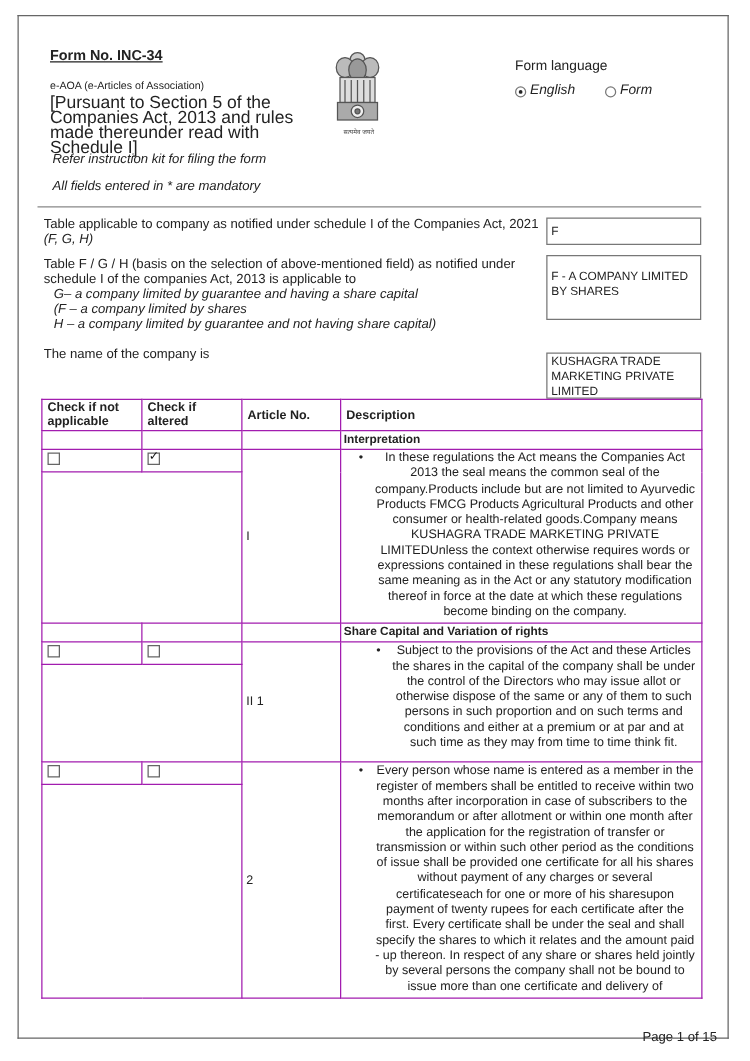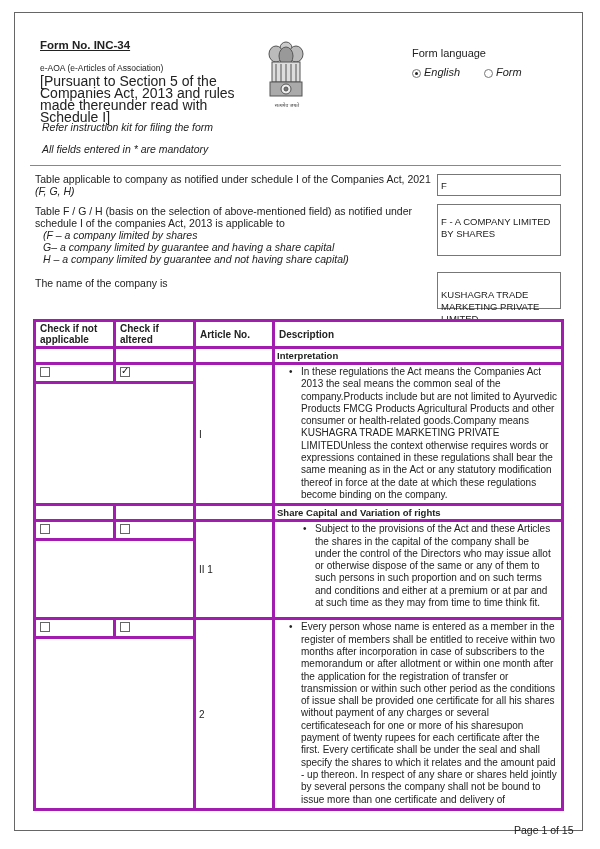--- a/index.html
+++ b/index.html
@@ -44,35 +44,35 @@
   .fl3 { top: 277px; }
   .it { font-style: italic; }
   .indent { padding-left: 8px; display: block; font-style: italic; }
 
   .field-box {
     position: absolute; left: 437px; width: 124px; border: 1px solid #777;
     font-size: 9.5px; line-height: 12px; padding: 2px 3px; color: #222;
   }
   .fb1 { top: 174px; height: 22px; padding-top: 5px; }
   .fb2 { top: 204px; height: 52px; padding-top: 11px; }
-  .fb3 { top: 272px; height: 37px; padding-top: 16px; }
+  .fb3 { top: 282px; height: 37px; padding-top: 1px; }
 
   table.aoa {
     position: absolute; left: 33px; top: 319px; width: 528px;
     border-collapse: collapse; table-layout: fixed; font-size: 10px;
   }
-  table.aoa td, table.aoa th { border: 3px solid #a21caf; vertical-align: top; }
+  table.aoa td, table.aoa th { border: 1px solid #a21caf; vertical-align: top; }
   table.aoa th { font-weight: bold; text-align: left; font-size: 10px; line-height: 11px; padding: 1px 4px; height: 25px; vertical-align: middle; }
   .sec-row td { height: 15px; }
   .sec-title { font-weight: bold; font-size: 9.5px; padding: 1px 2px; }
   .cb-cell { height: 15px; padding: 2px 4px; }
   .cb { width: 10px; height: 10px; border: 1px solid #666; display: inline-block; position: relative; cursor: pointer; }
   .cb.checked::after { content: "✓"; position: absolute; left: 0px; top: -3px; font-size: 10px; font-weight: bold; color: #111; }
   .artno { vertical-align: middle !important; padding-left: 3px; font-size: 10px; }
-  .desc { padding: 1px 4px 2px 14px; }
+  .desc { padding: 1px 4px 2px 14px; text-align: center; }
   .desc ul { list-style: none; }
   .desc li { position: relative; padding-left: 12px; font-size: 10px; line-height: 12.3px; }
   .desc li::before { content: "•"; position: absolute; left: 0; top: 0; font-size: 10px; }
   .empty-cell { }
 </style>
 </head>
 <body>
 
 <div class="page-frame"></div>
 <div class="page-frame-bottom"></div>
@@ -115,22 +115,22 @@
 <div class="hr-top"></div>
 
 <div class="field-label fl1">
   <span>Table applicable to company as notified under schedule I of the Companies Act, 2021</span><br>
   <span class="it">(F, G, H)</span>
 </div>
 <div class="field-box fb1">F</div>
 
 <div class="field-label fl2">
   <span>Table F / G / H (basis on the selection of above-mentioned field) as notified under schedule I of the companies Act, 2013 is applicable to</span>
+  <span class="indent">G– a company limited by guarantee and having a share capital</span>
   <span class="indent">(F – a company limited by shares</span>
-  <span class="indent">G– a company limited by guarantee and having a share capital</span>
   <span class="indent">H – a company limited by guarantee and not having share capital)</span>
 </div>
 <div class="field-box fb2">F - A COMPANY LIMITED BY SHARES</div>
 
 <div class="field-label fl3">The name of the company is</div>
 <div class="field-box fb3">KUSHAGRA TRADE MARKETING PRIVATE LIMITED</div>
 
 <table class="aoa">
   <colgroup>
     <col style="width:80px">

